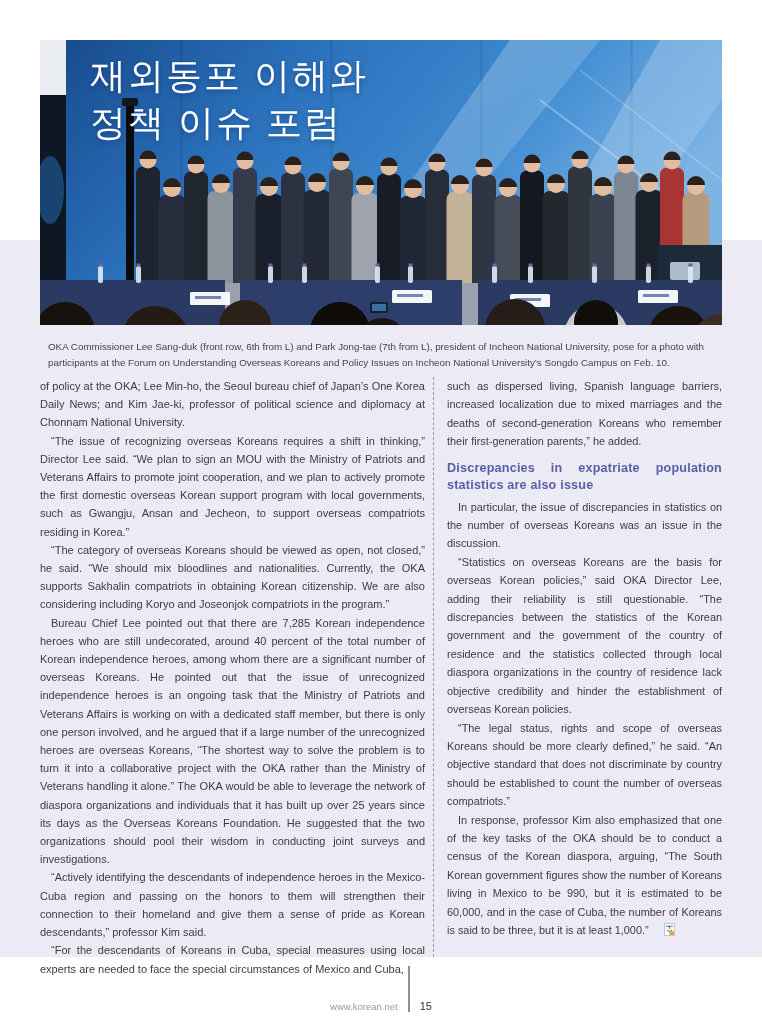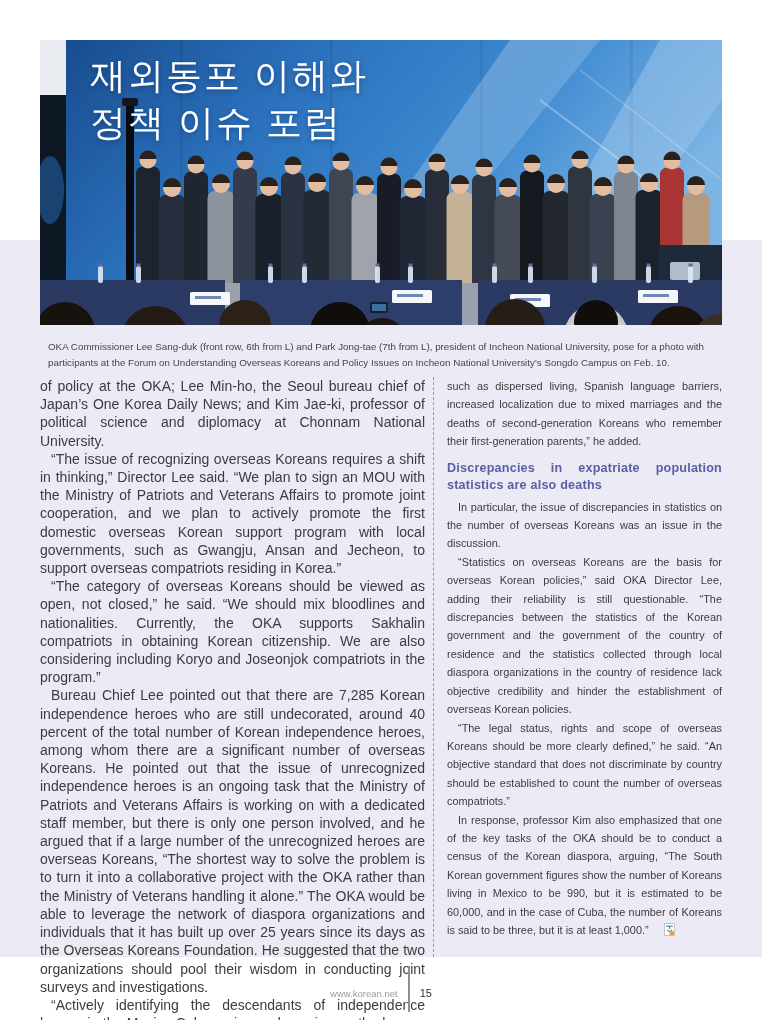--- a/index.html
+++ b/index.html
@@ -29,32 +29,32 @@
     font-size:9.8px;line-height:15.5px;color:#454545;text-align:left;
   }
   
   .columns{
     position:absolute;left:40px;top:377px;width:682px;height:586px;
     display:flex;align-items:stretch;
   }
   .col{color:#3c3c3c;text-align:justify;}
   .col p{margin:0;}
   .col p.ind{text-indent:11px;}
-  .col-left{width:385px;font-size:14px;line-height:18.2px;}
+  .col-left{width:385px;font-size:11px;line-height:18.2px;}
   .divider{margin-left:8px;margin-right:13px;border-left:1px dashed #9a9aa5;height:580px;}
   .col-right{flex:1;font-size:10.9px;line-height:18.4px;}
   .col h2{
     margin:9px 0 4px 0;font-size:12.6px;line-height:17px;
     font-weight:bold;letter-spacing:.2px;text-align:justify;
   }
   .endmark{display:inline-block;vertical-align:-2px;margin-left:4px;}
   
   .footer{
     position:absolute;left:0;top:966px;width:762px;
-    display:flex;justify-content:center;align-items:center;
+    display:flex;justify-content:center;align-items:flex-end;
   }
   .footer .url{color:#9b9b9b;font-size:9.5px;margin-top:9px;}
   .footer .vline{width:2px;height:46px;background:#8f8f8f;margin:0 10px;}
   .footer .pagenum{color:#2f2f2f;font-size:11px;font-weight:normal;margin-top:8px;}
 </style>
 <style>.col h2{color:#5a5fa5;}</style></head>
 <body>
 
 <div class="page">
   <div class="panel-bg"></div>
@@ -241,21 +241,21 @@
         <p>of policy at the OKA; Lee Min-ho, the Seoul bureau chief of Japan’s One Korea Daily News; and Kim Jae-ki, professor of political science and diplomacy at Chonnam National University.</p>
         <p class="ind">“The issue of recognizing overseas Koreans requires a shift in thinking,” Director Lee said. “We plan to sign an MOU with the Ministry of Patriots and Veterans Affairs to promote joint cooperation, and we plan to actively promote the first domestic overseas Korean support program with local governments, such as Gwangju, Ansan and Jecheon, to support overseas compatriots residing in Korea.”</p>
         <p class="ind">“The category of overseas Koreans should be viewed as open, not closed,” he said. “We should mix bloodlines and nationalities. Currently, the OKA supports Sakhalin compatriots in obtaining Korean citizenship. We are also considering including Koryo and Joseonjok compatriots in the program.”</p>
         <p class="ind">Bureau Chief Lee pointed out that there are 7,285 Korean independence heroes who are still undecorated, around 40 percent of the total number of Korean independence heroes, among whom there are a significant number of overseas Koreans. He pointed out that the issue of unrecognized independence heroes is an ongoing task that the Ministry of Patriots and Veterans Affairs is working on with a dedicated staff member, but there is only one person involved, and he argued that if a large number of the unrecognized heroes are overseas Koreans, “The shortest way to solve the problem is to turn it into a collaborative project with the OKA rather than the Ministry of Veterans handling it alone.” The OKA would be able to leverage the network of diaspora organizations and individuals that it has built up over 25 years since its days as the Overseas Koreans Foundation. He suggested that the two organizations should pool their wisdom in conducting joint surveys and investigations.</p>
         <p class="ind">“Actively identifying the descendants of independence heroes in the Mexico-Cuba region and passing on the honors to them will strengthen their connection to their homeland and give them a sense of pride as Korean descendants,” professor Kim said.</p>
         <p class="ind">“For the descendants of Koreans in Cuba, special measures using local experts are needed to face the special circumstances of Mexico and Cuba,</p>
       </div>
     <div class="divider"></div>
     <div class="col col-right" id="col-right">
         <p>such as dispersed living, Spanish language barriers, increased localization due to mixed marriages and the deaths of second-generation Koreans who remember their first-generation parents,” he added.</p>
-        <h2>Discrepancies in expatriate population statistics are also deaths</h2>
+        <h2>Discrepancies in expatriate population statistics are also issue</h2>
         <p class="ind">In particular, the issue of discrepancies in statistics on the number of overseas Koreans was an issue in the discussion.</p>
         <p class="ind">“Statistics on overseas Koreans are the basis for overseas Korean policies,” said OKA Director Lee, adding their reliability is still questionable. “The discrepancies between the statistics of the Korean government and the government of the country of residence and the statistics collected through local diaspora organizations in the country of residence lack objective credibility and hinder the establishment of overseas Korean policies.</p>
         <p class="ind">“The legal status, rights and scope of overseas Koreans should be more clearly defined,” he said. “An objective standard that does not discriminate by country should be established to count the number of overseas compatriots.”</p>
         <p class="ind">In response, professor Kim also emphasized that one of the key tasks of the OKA should be to conduct a census of the Korean diaspora, arguing, “The South Korean government figures show the number of Koreans living in Mexico to be 990, but it is estimated to be 60,000, and in the case of Cuba, the number of Koreans is said to be three, but it is at least 1,000.”<span class="endmark"><svg width="11" height="13" viewBox="0 0 11 13">
               <rect x="0.5" y="0.5" width="10" height="12" fill="#ffffff" stroke="#b9b9c4" stroke-width="0.8"></rect>
               <path d="M2.2 3.2h6.6M5.5 3.2v2.6M3 7c0 1.6 5 1.6 5 0" stroke="#2e6db0" stroke-width="1" fill="none"></path>
               <rect x="5.4" y="8.2" width="4.6" height="3.8" fill="#f0a31f"></rect>
             </svg></span></p>
       </div>
   </div>

